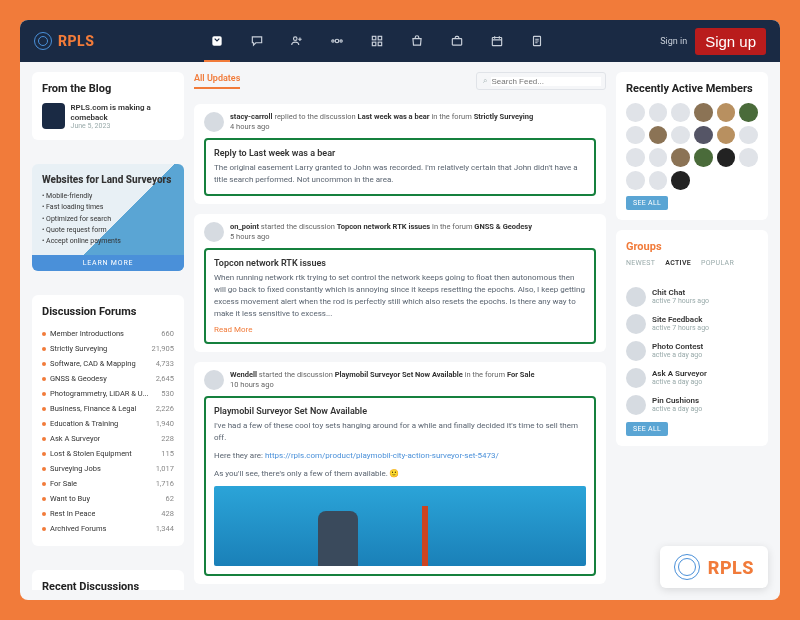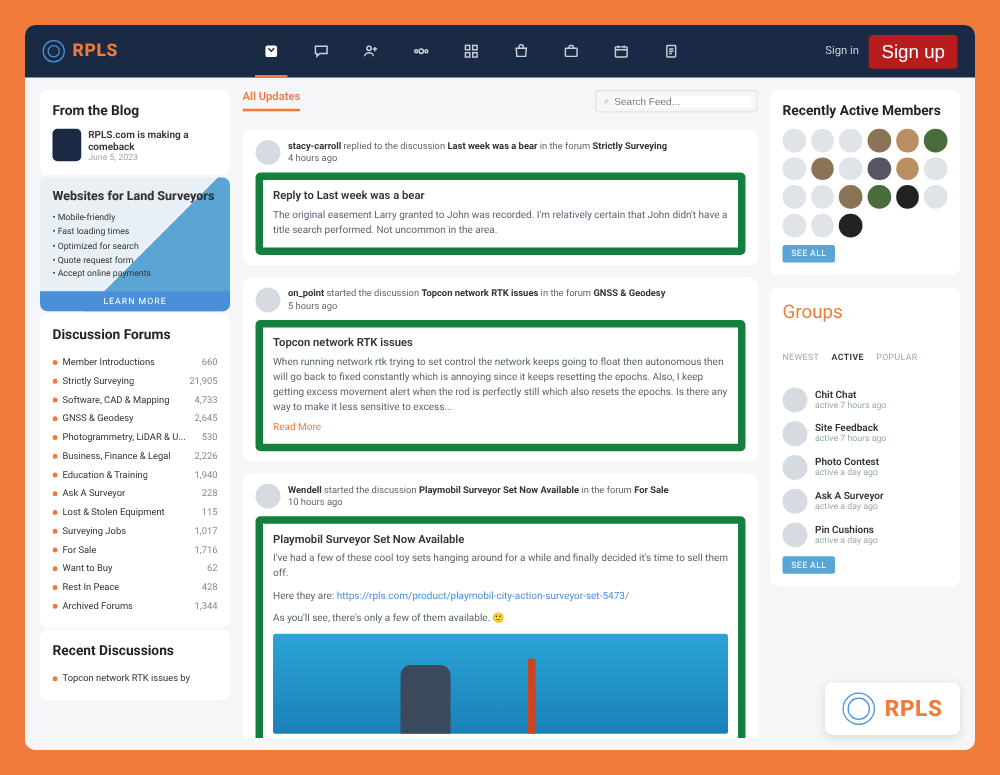--- a/index.html
+++ b/index.html
@@ -13,21 +13,21 @@
 .navspace{flex:1;display:flex;justify-content:center;gap:26px}
 .navicon{width:14px;height:14px;color:#c9d0da;display:flex;align-items:center;justify-content:center;cursor:pointer}
 .navicon.active{color:#fff}
 .navicon.active::after{content:"";position:absolute;bottom:-14px;width:26px;height:2px;background:#f17b3a}
 .navicon{position:relative}
 .auth{display:flex;gap:8px;align-items:center}
 .signin{color:#c9d0da;font-size:9px;cursor:pointer}
 .signup{background:#b91c1c;color:#fff;border:none;padding:5px 10px;border-radius:3px;font-size:15px;cursor:pointer}
 
 .cols{display:flex;gap:10px;padding:10px 12px;height:calc(100% - 42px);overflow:hidden}
-.col-l{width:152px;display:flex;flex-direction:column;gap:2px;overflow:hidden}
+.col-l{width:152px;display:flex;flex-direction:column;gap:24px;overflow:hidden}
 .col-m{flex:1;display:flex;flex-direction:column;gap:8px;overflow:hidden}
 .col-r{width:152px;display:flex;flex-direction:column;gap:10px;overflow:hidden}
 .card{background:#fff;border-radius:6px;padding:10px}
 .card h3{font-size:11px;font-weight:700;color:#222;margin-bottom:8px}
 
 .blog-item{display:flex;gap:6px;align-items:flex-start}
 .blog-thumb{width:26px;height:26px;background:#1a2a44;border-radius:4px}
 .blog-t{font-size:8px;font-weight:600;color:#333;line-height:1.2}
 .blog-d{font-size:7px;color:#9aa}
 
@@ -47,40 +47,40 @@
 .feed-head{display:flex;justify-content:space-between;align-items:center;margin-bottom:6px}
 .tab{font-size:9px;color:#f17b3a;font-weight:600;border-bottom:2px solid #f17b3a;padding-bottom:4px}
 .search{display:flex;align-items:center;gap:4px;font-size:8px;color:#9aa;border:1px solid #e0e3e8;border-radius:3px;padding:3px 6px;width:130px}
 .search input{border:none;outline:none;font-size:8px;flex:1;color:#666}
 .post{background:#fff;border-radius:6px;padding:8px 10px}
 .phead{display:flex;gap:6px;margin-bottom:6px}
 .pav{width:20px;height:20px;border-radius:50%;background:#d6dbe1;flex:none}
 .pmeta{font-size:7.5px;color:#666;line-height:1.3}
 .pmeta b{color:#333}
 .pmeta .lk{color:#333;font-weight:700}
-.pbox{border:6px solid #15803d;border-radius:4px;padding:8px;margin-top:4px}
+.pbox{border:2px solid #15803d;border-radius:4px;padding:8px;margin-top:4px}
 .ptitle{font-size:9px;font-weight:600;margin-bottom:4px}
 .ptext{font-size:8px;color:#5a6470;line-height:1.5}
 .readmore{color:#f17b3a;font-size:8px;margin-top:5px;display:inline-block;cursor:pointer}
 .plink{color:#4a90d9}
 .pimg{background:linear-gradient(180deg,#2ba4d8 0%,#1a80b8 100%);height:80px;margin-top:6px;border-radius:2px;position:relative;overflow:hidden}
 .pimg::before{content:"";position:absolute;left:28%;bottom:0;width:40px;height:55px;background:#3a4a5c;border-radius:8px 8px 0 0}
 .pimg::after{content:"";position:absolute;left:56%;bottom:0;width:6px;height:60px;background:#c42}
 
 .memgrid{display:grid;grid-template-columns:repeat(6,1fr);gap:4px;margin-bottom:6px}
 .mem{width:100%;aspect-ratio:1;border-radius:50%;background:#e0e3e8}
 .mem.a{background:#8b7355}
 .mem.b{background:#4a6b3a}
 .mem.c{background:#b89060}
 .mem.d{background:#556}
 .mem.e{background:#222}
 .seeall{background:#5aa5d4;color:#fff;font-size:7px;padding:3px 7px;border-radius:2px;display:inline-block;cursor:pointer;letter-spacing:.3px}
 .gtabhead{display:flex;gap:10px;font-size:7px;color:#9aa;margin-bottom:20px;letter-spacing:.3px}
 .gtabhead .act{color:#333;font-weight:600}
-.gtitle{color:#f17b3a;font-weight:400;font-size:15px;margin-bottom:24px}
+.gtitle{color:#f17b3a;font-weight:700;font-size:11px;margin-bottom:6px}
 .grow{display:flex;gap:6px;align-items:center;margin-bottom:7px;cursor:pointer}
 .gav{width:20px;height:20px;border-radius:50%;background:#d6dbe1;flex:none}
 .gn{font-size:8px;font-weight:600}
 .gm{font-size:7px;color:#9aa}
 
 .wm{position:absolute;bottom:12px;right:12px;background:#fff;border-radius:6px;padding:8px 14px;display:flex;align-items:center;gap:8px;box-shadow:0 2px 8px rgba(0,0,0,.12)}
 .wm .brand-logo{width:26px;height:26px}
 .wm span{color:#f17b3a;font-weight:800;font-size:18px;letter-spacing:.5px}
 svg{width:100%;height:100%}
 </style>

